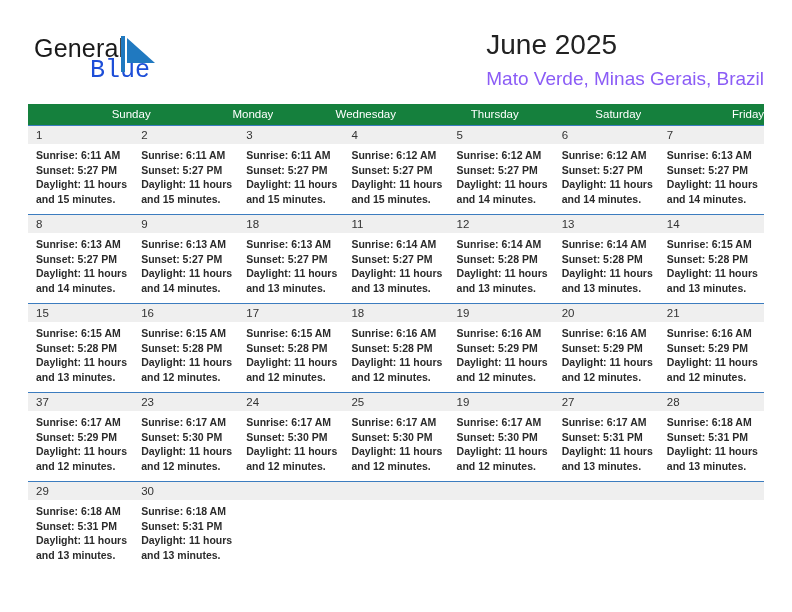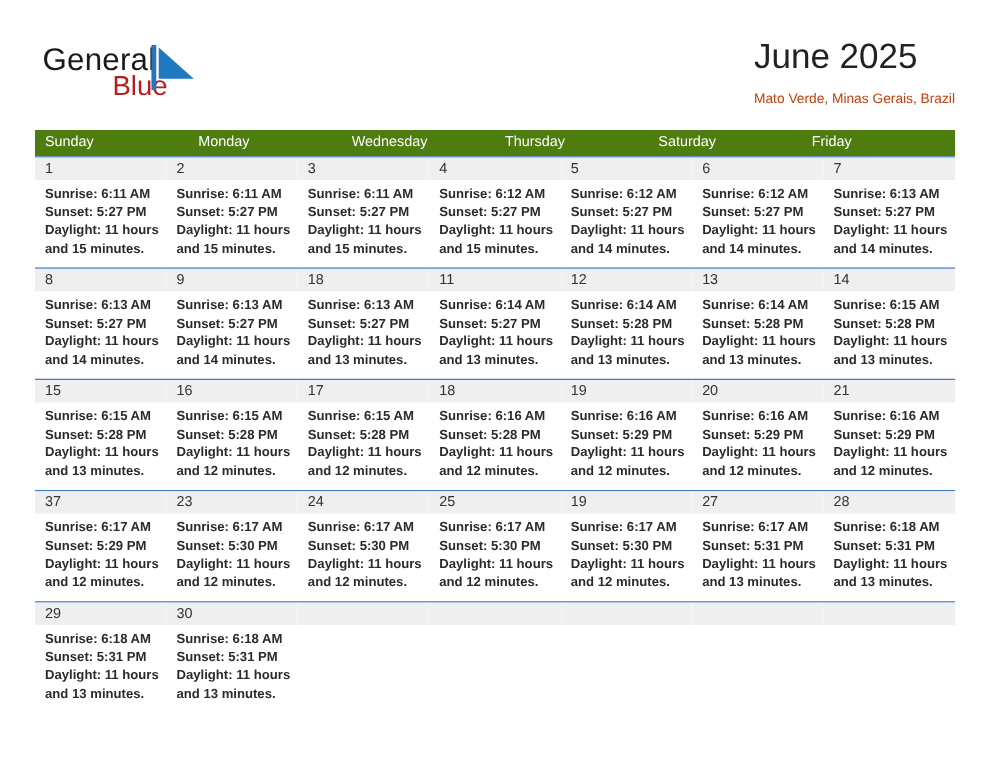--- a/index.html
+++ b/index.html
@@ -42,23 +42,23 @@
     top: 6px;
     font-size: 25px;
     letter-spacing: 0.2px;
     color: #1a1a1a;
     font-family: "Liberation Sans", sans-serif;
   }
   .brand-blue {
     position: absolute;
     left: 62px;
     top: 28px;
-    font-size: 22px;
-    color: #b91c1c;
-    font-family: Liberation Sans, sans-serif;
+    font-size: 25px;
+    color: #1d4ed8;
+    font-family: Liberation Mono, monospace;
   }
   .brand-mark {
     position: absolute;
     left: 93px;
     top: 8px;
     width: 40px;
     height: 36px;
   }
 
   .title-block {
@@ -68,37 +68,38 @@
     text-align: left;
   }
   .cal-title {
     font-size: 28px;
     color: #222222;
     line-height: 34px;
     white-space: nowrap;
   }
   .cal-subtitle {
     margin-top: 8px;
-    font-size: 11px;
-    color: #c2410c;
+    font-size: 19px;
+    color: #8b5cf6;
     line-height: 18px;
     white-space: nowrap;
   }
 
   
   .calendar {
     position: absolute;
     left: 28px;
     top: 104px;
     width: 736px;
   }
   .weekday-row {
     display: flex;
-    background: #4d7c0f;
+    background: #15803d;
     height: 21px;
+    text-align: right;
   }
   .weekday-cell {
     flex: 1 1 0;
     color: #ffffff;
     font-size: 11.5px;
     line-height: 21px;
     padding-left: 8px;
     box-sizing: border-box;
     white-space: nowrap;
     overflow: hidden;

